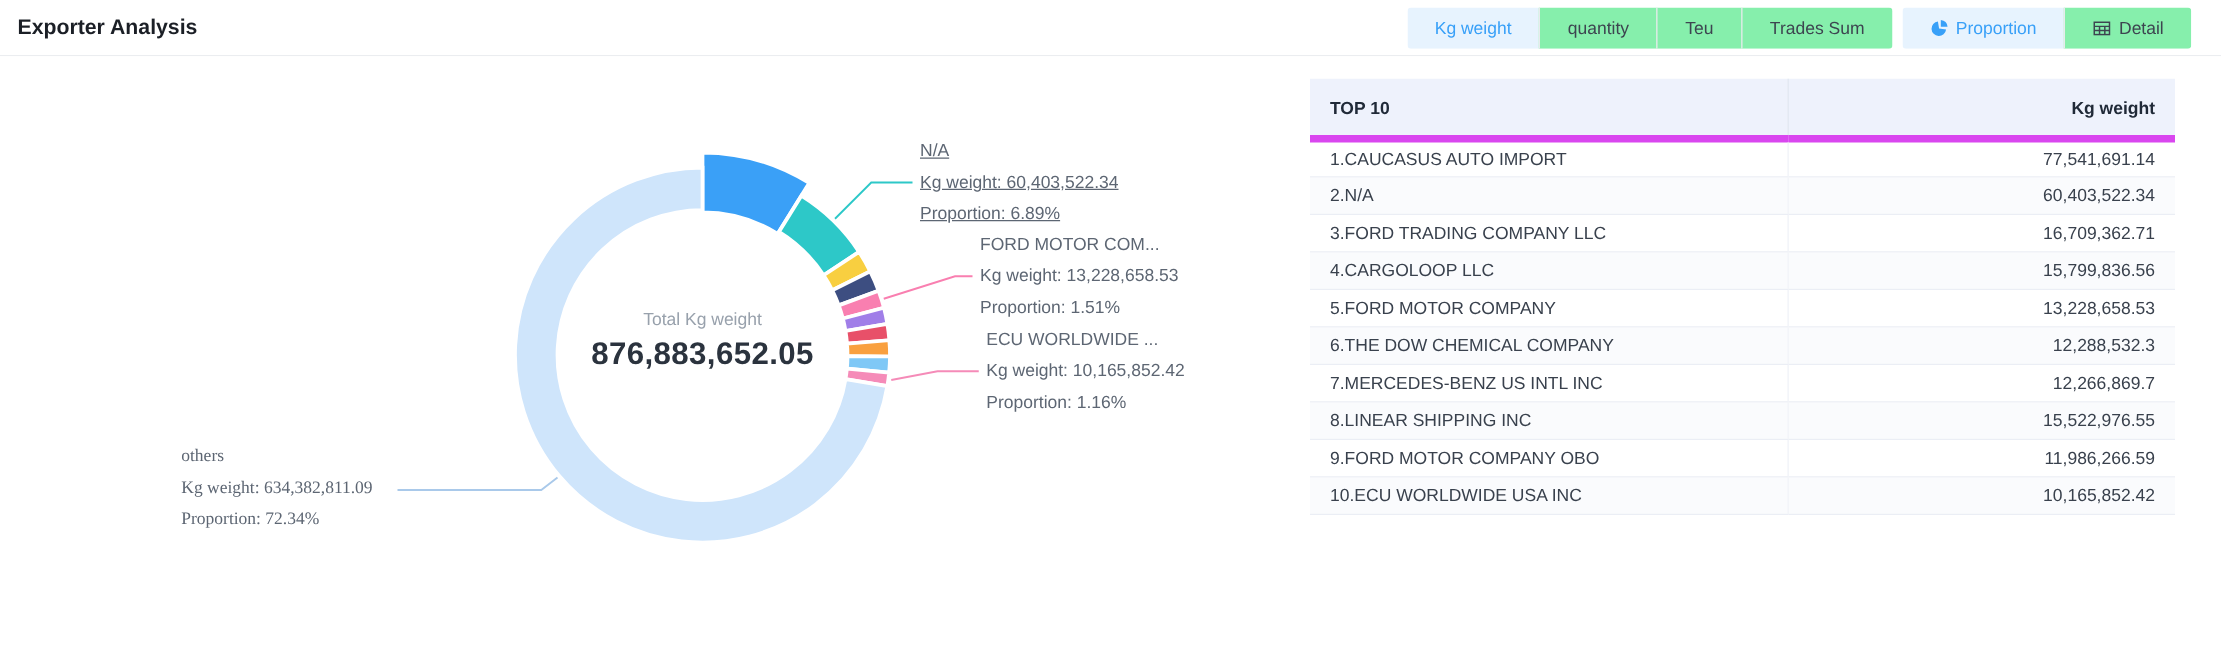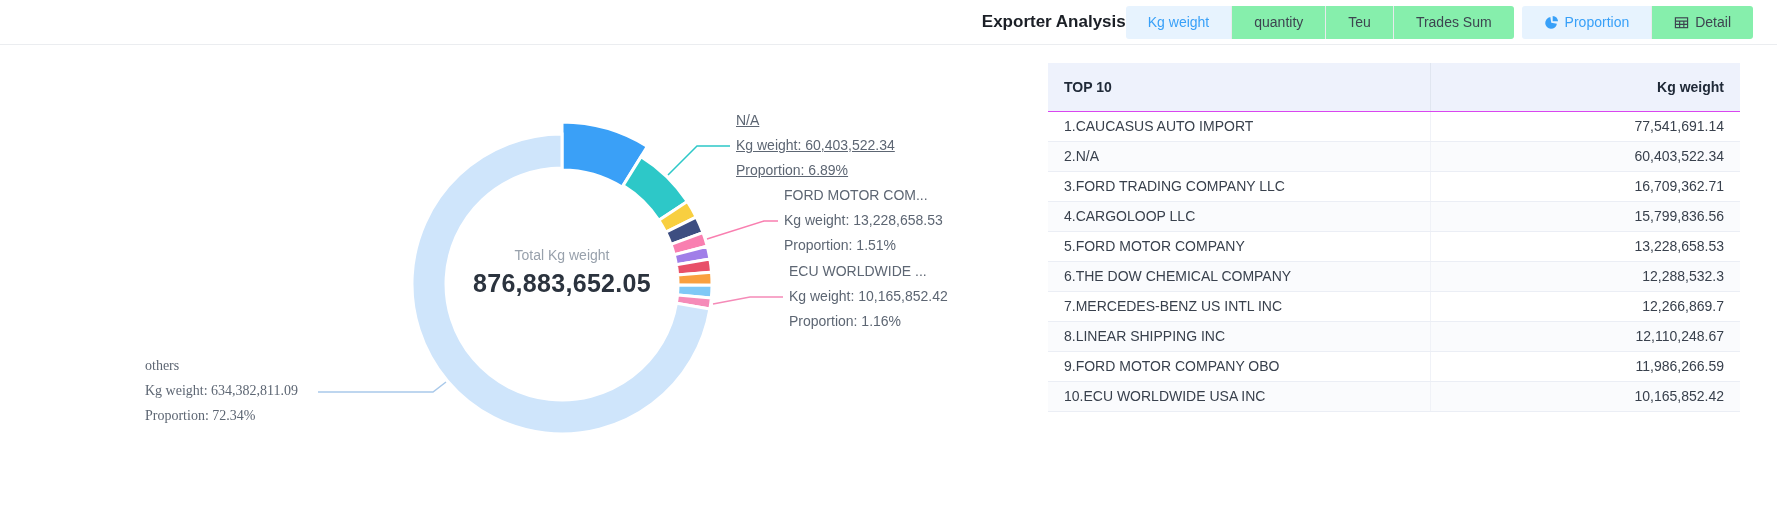--- a/index.html
+++ b/index.html
@@ -8,21 +8,21 @@
     font-family: "Liberation Sans", sans-serif;
     background: #ffffff;
     color: #333;
     overflow: hidden;
   }
   
   .header {
     height: 45px;
     display: flex;
     align-items: center;
-    justify-content: flex-end;
+    justify-content: space-between;
     padding: 0 24px 0 14px;
     border-bottom: 1px solid #ebedf0;
     background: #fff;
   }
   .page-title {
     font-size: 17px;
     font-weight: 700;
     color: #1b1f26;
   }
   .tabs { display: flex; align-items: center; gap: 8px; }
@@ -68,21 +68,21 @@
   .table-wrap { position: absolute; left: 1048px; top: 18px; width: 692px; }
   table { width: 100%; border-collapse: collapse; font-size: 14px; table-layout: fixed; }
   col.c-name { width: 382px; }
   th {
     background: #eef2fc;
     height: 48px;
     font-weight: 700;
     color: #202a38;
     text-align: left;
     padding: 0 16px;
-    border-bottom: 1px solid #d946ef;
+    border-bottom: 6px solid #d946ef;
   }
   th.num { text-align: right; border-left: 1px solid #e0e6f0; }
   td {
     height: 30px;
     padding: 0 16px;
     border-bottom: 1px solid #ebeef5;
     color: #39414d;
     overflow: hidden;
     text-overflow: ellipsis;
     white-space: nowrap;
@@ -221,21 +221,21 @@
           <tr>
             <td>6.THE DOW CHEMICAL COMPANY</td>
             <td class="num">12,288,532.3</td>
           </tr>
           <tr>
             <td>7.MERCEDES-BENZ US INTL INC</td>
             <td class="num">12,266,869.7</td>
           </tr>
           <tr>
             <td>8.LINEAR SHIPPING INC</td>
-            <td class="num">12,110,248.67</td>
+            <td class="num">15,522,976.55</td>
           </tr>
           <tr>
             <td>9.FORD MOTOR COMPANY OBO</td>
             <td class="num">11,986,266.59</td>
           </tr>
           <tr>
             <td>10.ECU WORLDWIDE USA INC</td>
             <td class="num">10,165,852.42</td>
           </tr>
         </tbody>

